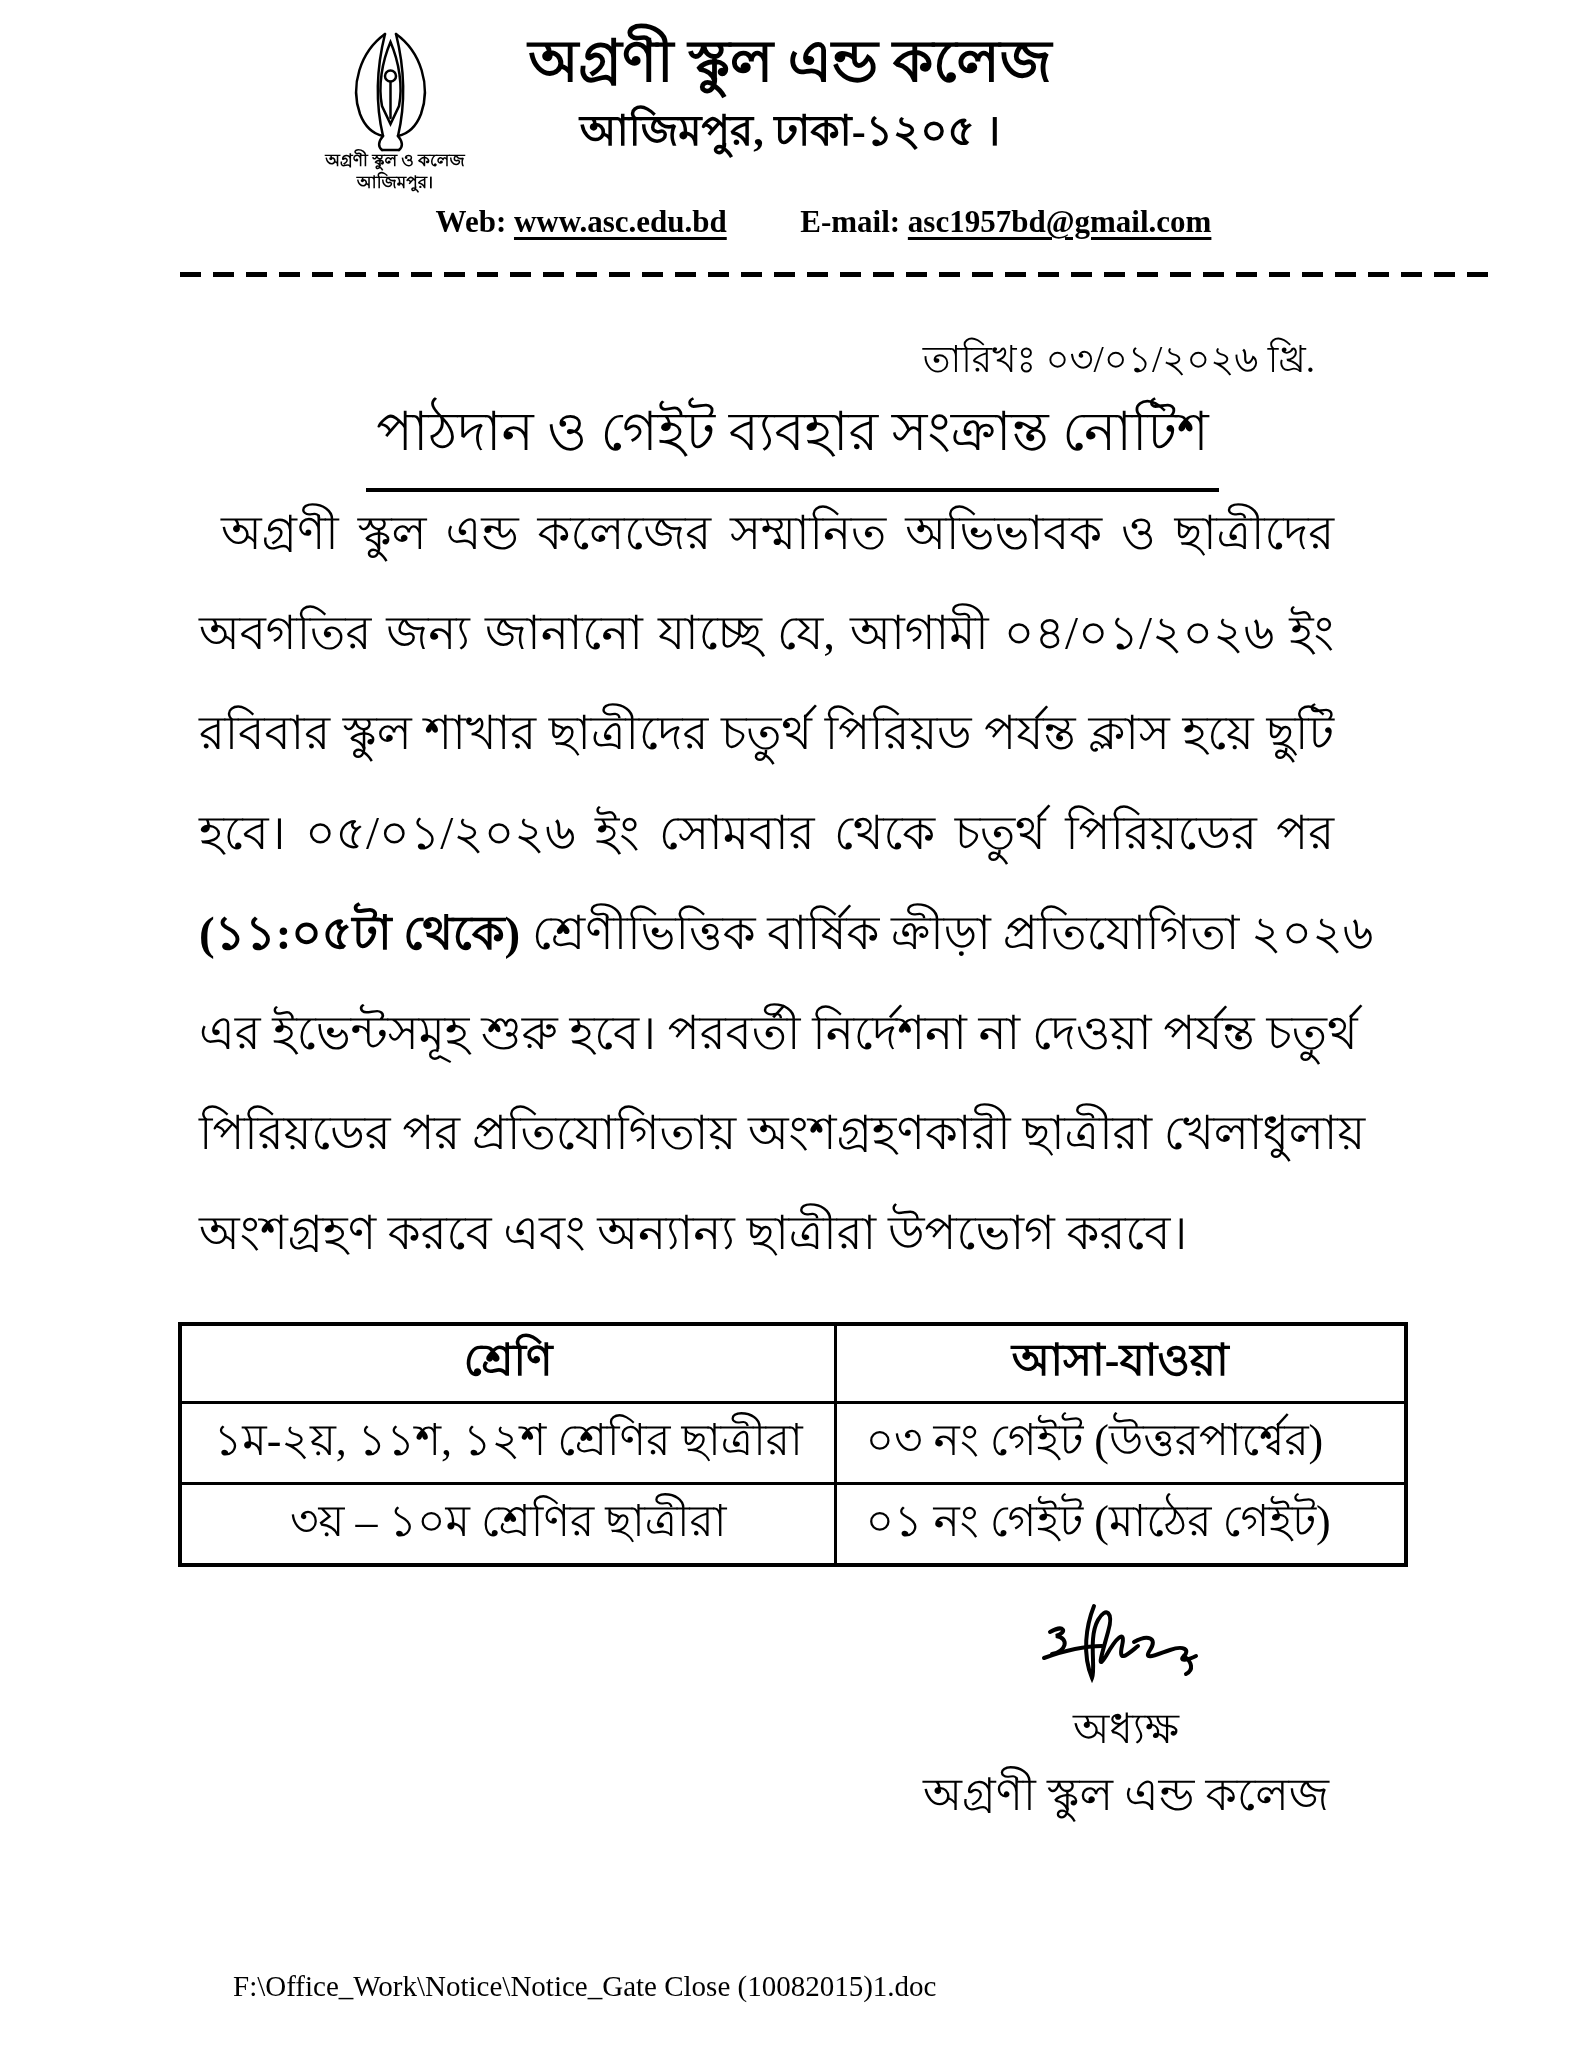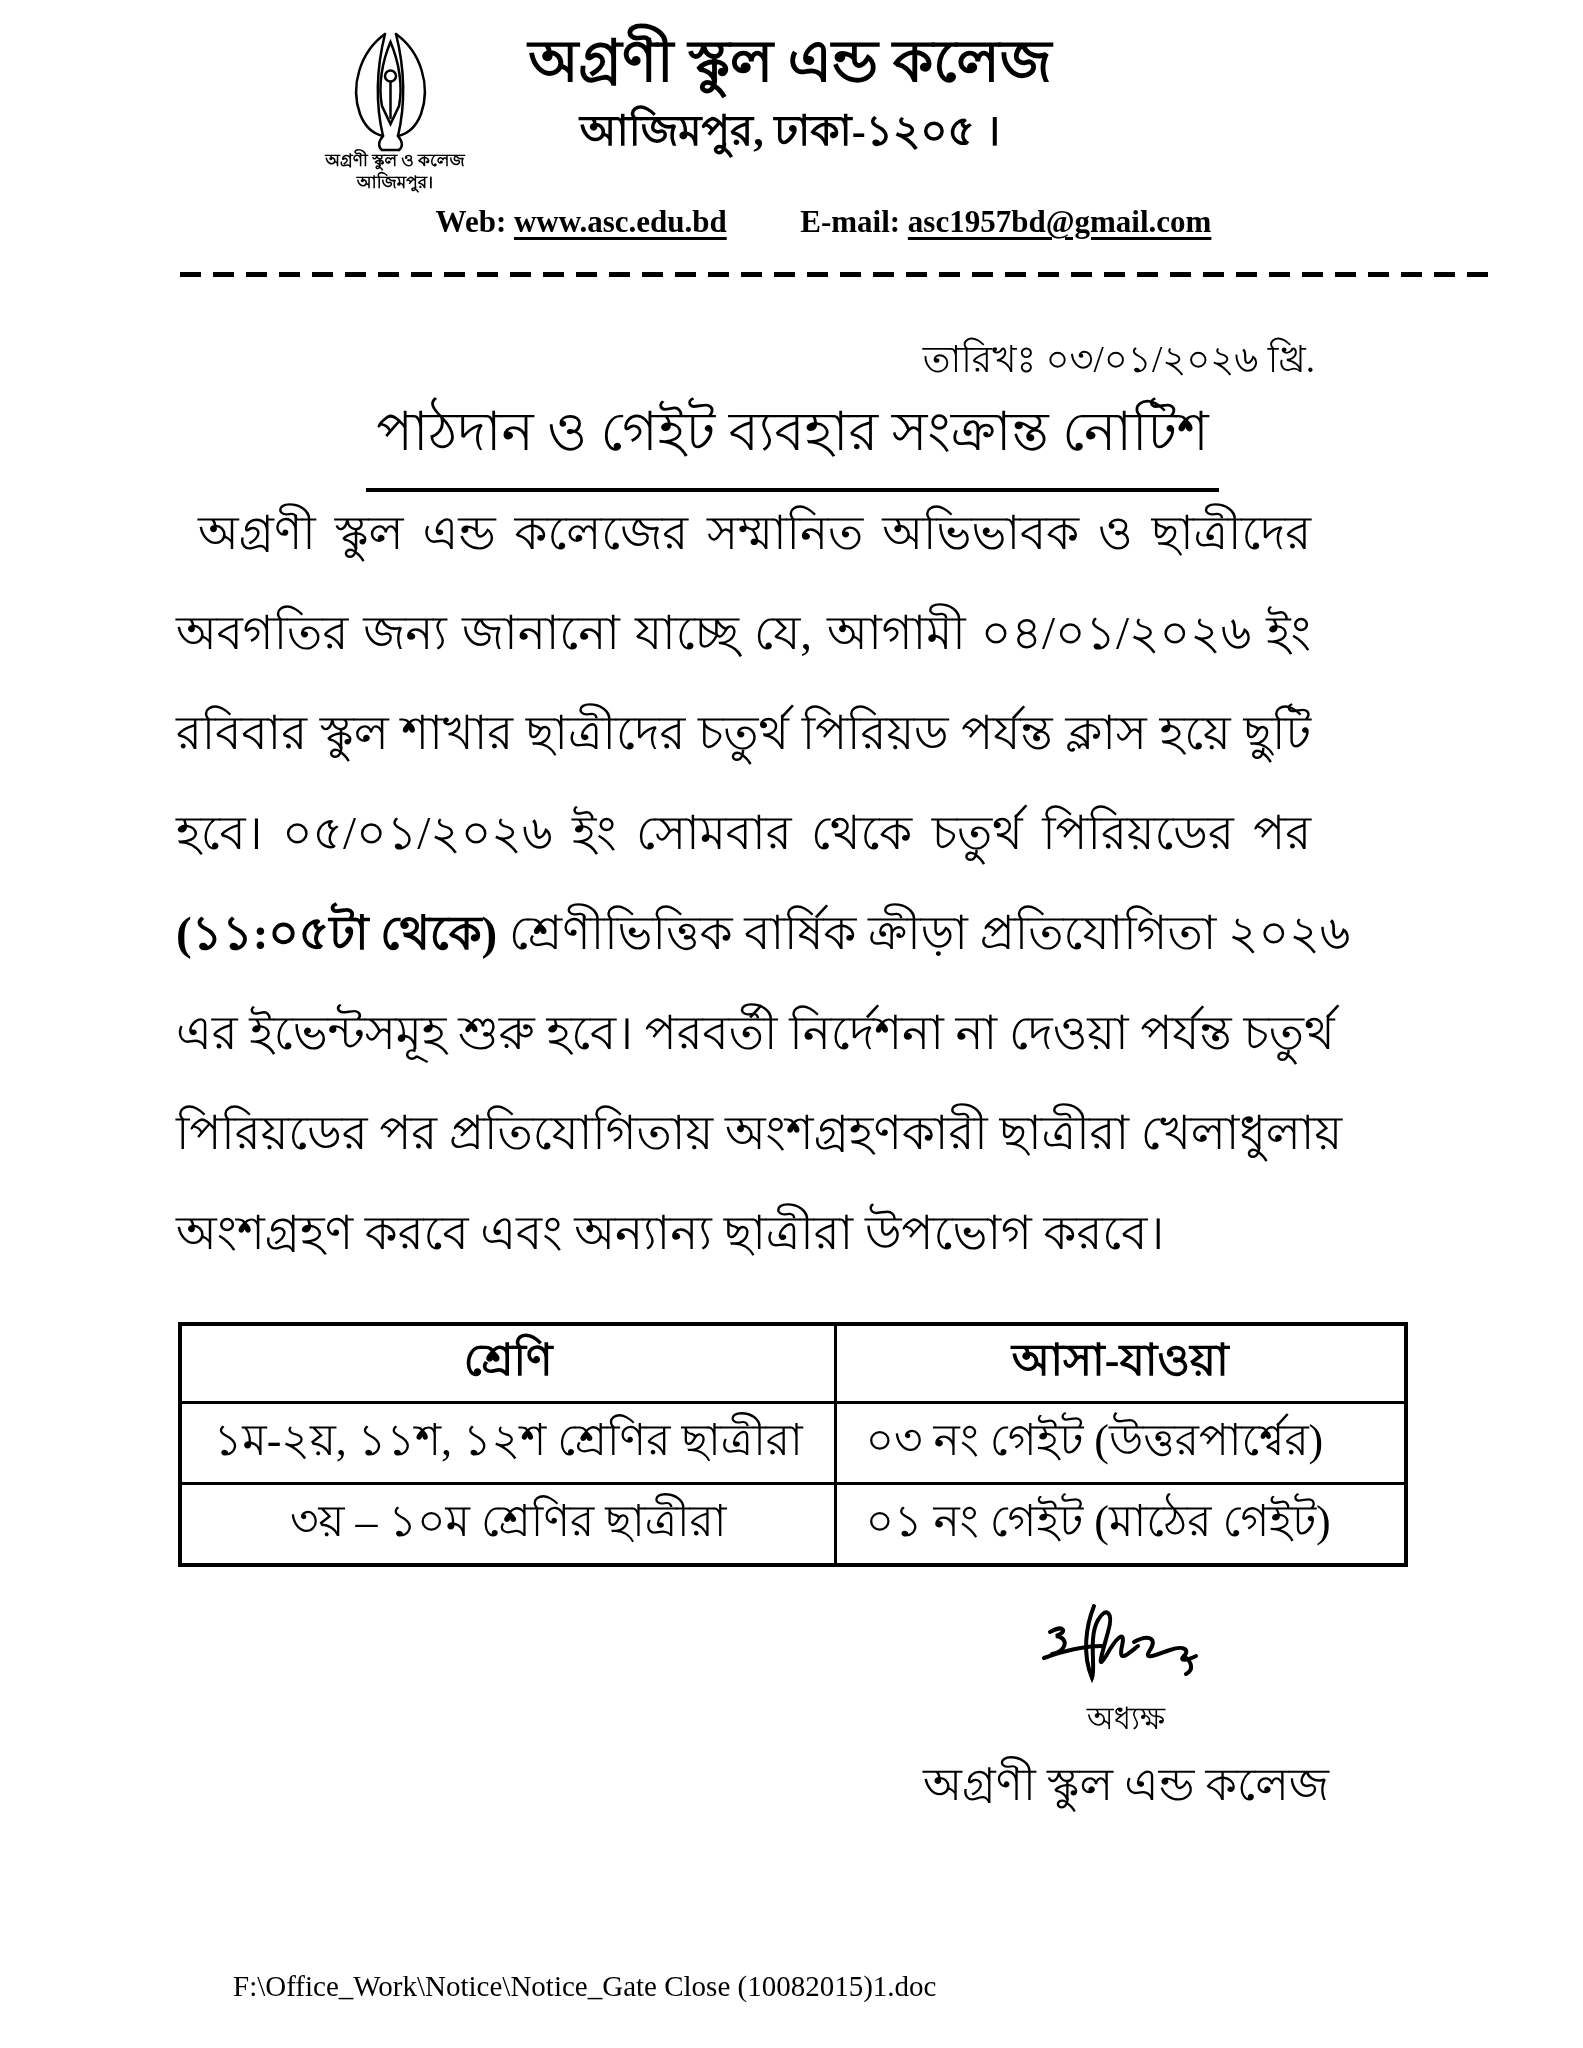--- a/index.html
+++ b/index.html
@@ -40,21 +40,21 @@
   .dateline {
     position:absolute; top:330px; right:268px;
     font-size:37px;
   }
   .title-wrap { position:absolute; left:175px; top:390px; width:1235px; text-align:center; }
   .title {
     display:inline-block; font-size:54px; font-weight:normal;
     padding:0 10px 8px 10px; border-bottom:4px solid #000;
   }
   
-  .bodytext { position:absolute; left:176px; top:483px; width:1135px; font-size:47px; }
+  .bodytext { position:absolute; left:199px; top:483px; width:1135px; font-size:47px; }
   .bline {
     height:100px; line-height:100px;
     text-align:justify; text-align-last:justify;
     overflow:visible; white-space:nowrap;
   }
   .bline.first { text-indent:22px; }
   .bline.last { text-align-last:left; }
   .bold { font-weight:bold; }
   
   .notice-table {
@@ -64,21 +64,21 @@
   }
   .notice-table th, .notice-table td { border:3px solid #000; }
   .notice-table th { height:66px; font-weight:bold; text-align:center; }
   .notice-table td { height:76px; }
   .col-class { width:53.5%; text-align:center; }
   .col-gate  { width:46.5%; text-align:left; padding-left:28px; }
   th.col-gate { text-align:center; padding-left:0; }
   
   .signature-block { position:absolute; left:908px; top:1598px; width:436px; text-align:center; }
   .sig-scribble { display:block; margin:0 auto; }
-  .sig-role { font-size:31px; line-height:52px; margin-top:0; }
+  .sig-role { font-size:42px; line-height:52px; margin-top:10px; }
   .sig-org  { font-size:45px; line-height:56px; margin-top:12px; }
   
   .footer { position:absolute; left:233px; top:1970px; font-size:29px; }
 </style>
 </head>
 <body>
 
 <div class="page">
 
   <div class="logo">

